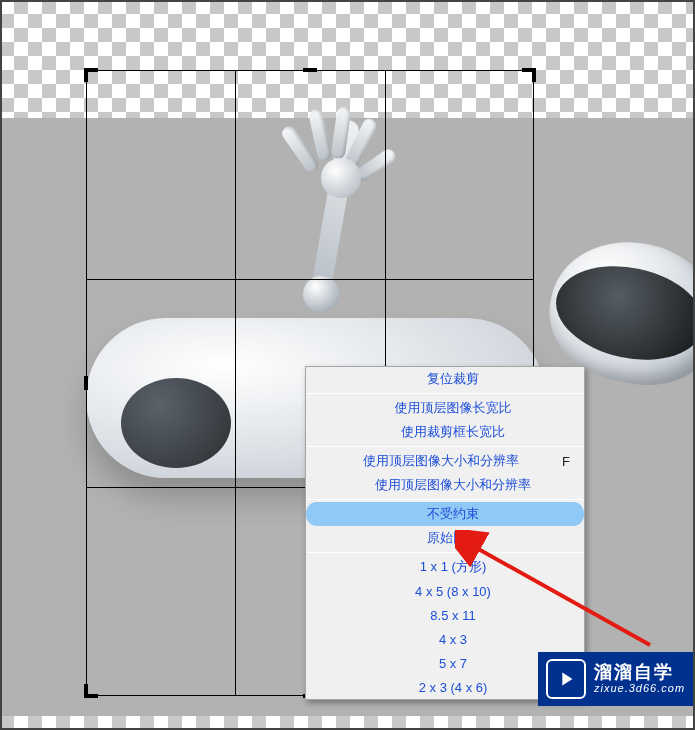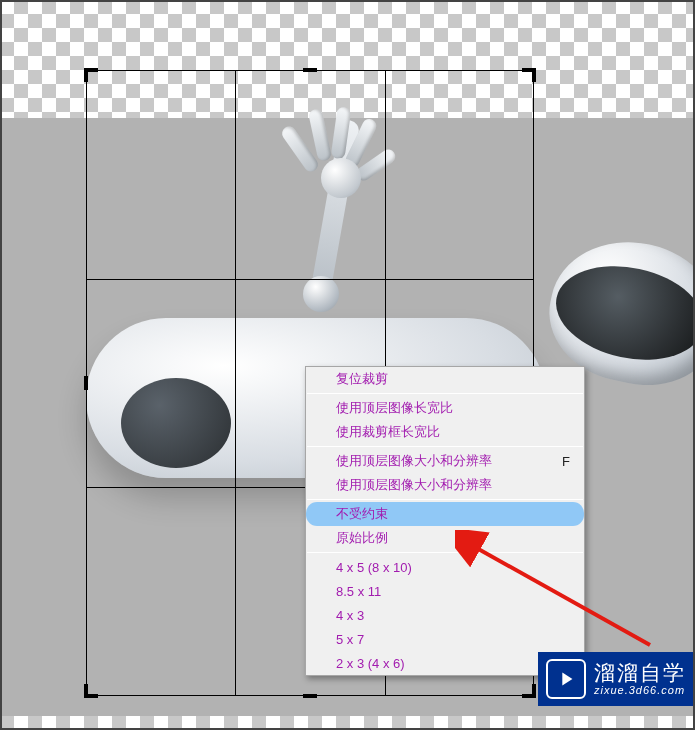--- a/index.html
+++ b/index.html
@@ -79,34 +79,34 @@
     .h-tm{ left:50%; top:-2px; transform:translateX(-50%);} 
     .h-bm{ left:50%; bottom:-2px; transform:translateX(-50%);} 
     .h-ml{ left:-2px; top:50%; transform:translateY(-50%);} 
     .h-mr{ right:-2px; top:50%; transform:translateY(-50%);} 
 
     
     .ctx { position:absolute; left:305px; top:366px; width:280px; background:#f0f0f0; border:1px solid #a6a6a6;
            box-shadow: 2px 3px 6px rgba(0,0,0,.35); z-index:50; }
     .mi  { display:flex; align-items:center; height:24px; padding:0 14px 0 30px; cursor:default; white-space:nowrap; }
     .mi.hl { background:#90c8f6;border-radius:11px; }
-    .mi .label { flex:1; color:#a21caf; }
+    .mi .label { flex:1; color:#1d4ed8;text-align:center; }
     .mi .shortcut { color:#222; margin-left:16px; }
     .sep { height:1px; margin:2px 1px; background:#d4d4d4; border-bottom:1px solid #fff; }
 
     
     .arrow { position:absolute; z-index:60; pointer-events:none; }
 
     
     .wm { position:absolute; right:2px; top:652px; width:155px; height:54px; background:#00318f;
           display:flex; align-items:center; z-index:55; color:#fff; padding-left:8px; }
     .wm .pic { width:40px; height:40px; border-radius:6px; border:2px solid #fff; display:flex;
                align-items:center; justify-content:center; margin-right:8px; }
     .wm .pic svg{ display:block; }
-    .wm .t1 { font-size:21px; font-weight:400; letter-spacing:2px; line-height:1.1; }
+    .wm .t1 { font-size:18px; font-weight:700; letter-spacing:2px; line-height:1.1; }
     .wm .t2 { font-size:11px; letter-spacing:1px; line-height:1.2;font-style:italic; }
 
     
     .frame { position:absolute; inset:0; border:2px solid #434343; pointer-events:none; z-index:100; }
   </style>
 </head>
 <body>
 
 <div class="stage">
   <div class="outer-dark"></div>
@@ -172,20 +172,23 @@
     </div>
     <div class="sep"></div>
     <div class="mi hl">
       <span class="label">不受约束</span>
     </div>
     <div class="mi">
       <span class="label">原始比例</span>
     </div>
     <div class="sep"></div>
     <div class="mi">
+      <span class="label">1 x 1  (方形)</span>
+    </div>
+    <div class="mi">
       <span class="label">4 x 5 (8 x 10)</span>
     </div>
     <div class="mi">
       <span class="label">8.5 x 11</span>
     </div>
     <div class="mi">
       <span class="label">4 x 3</span>
     </div>
     <div class="mi">
       <span class="label">5 x 7</span>

